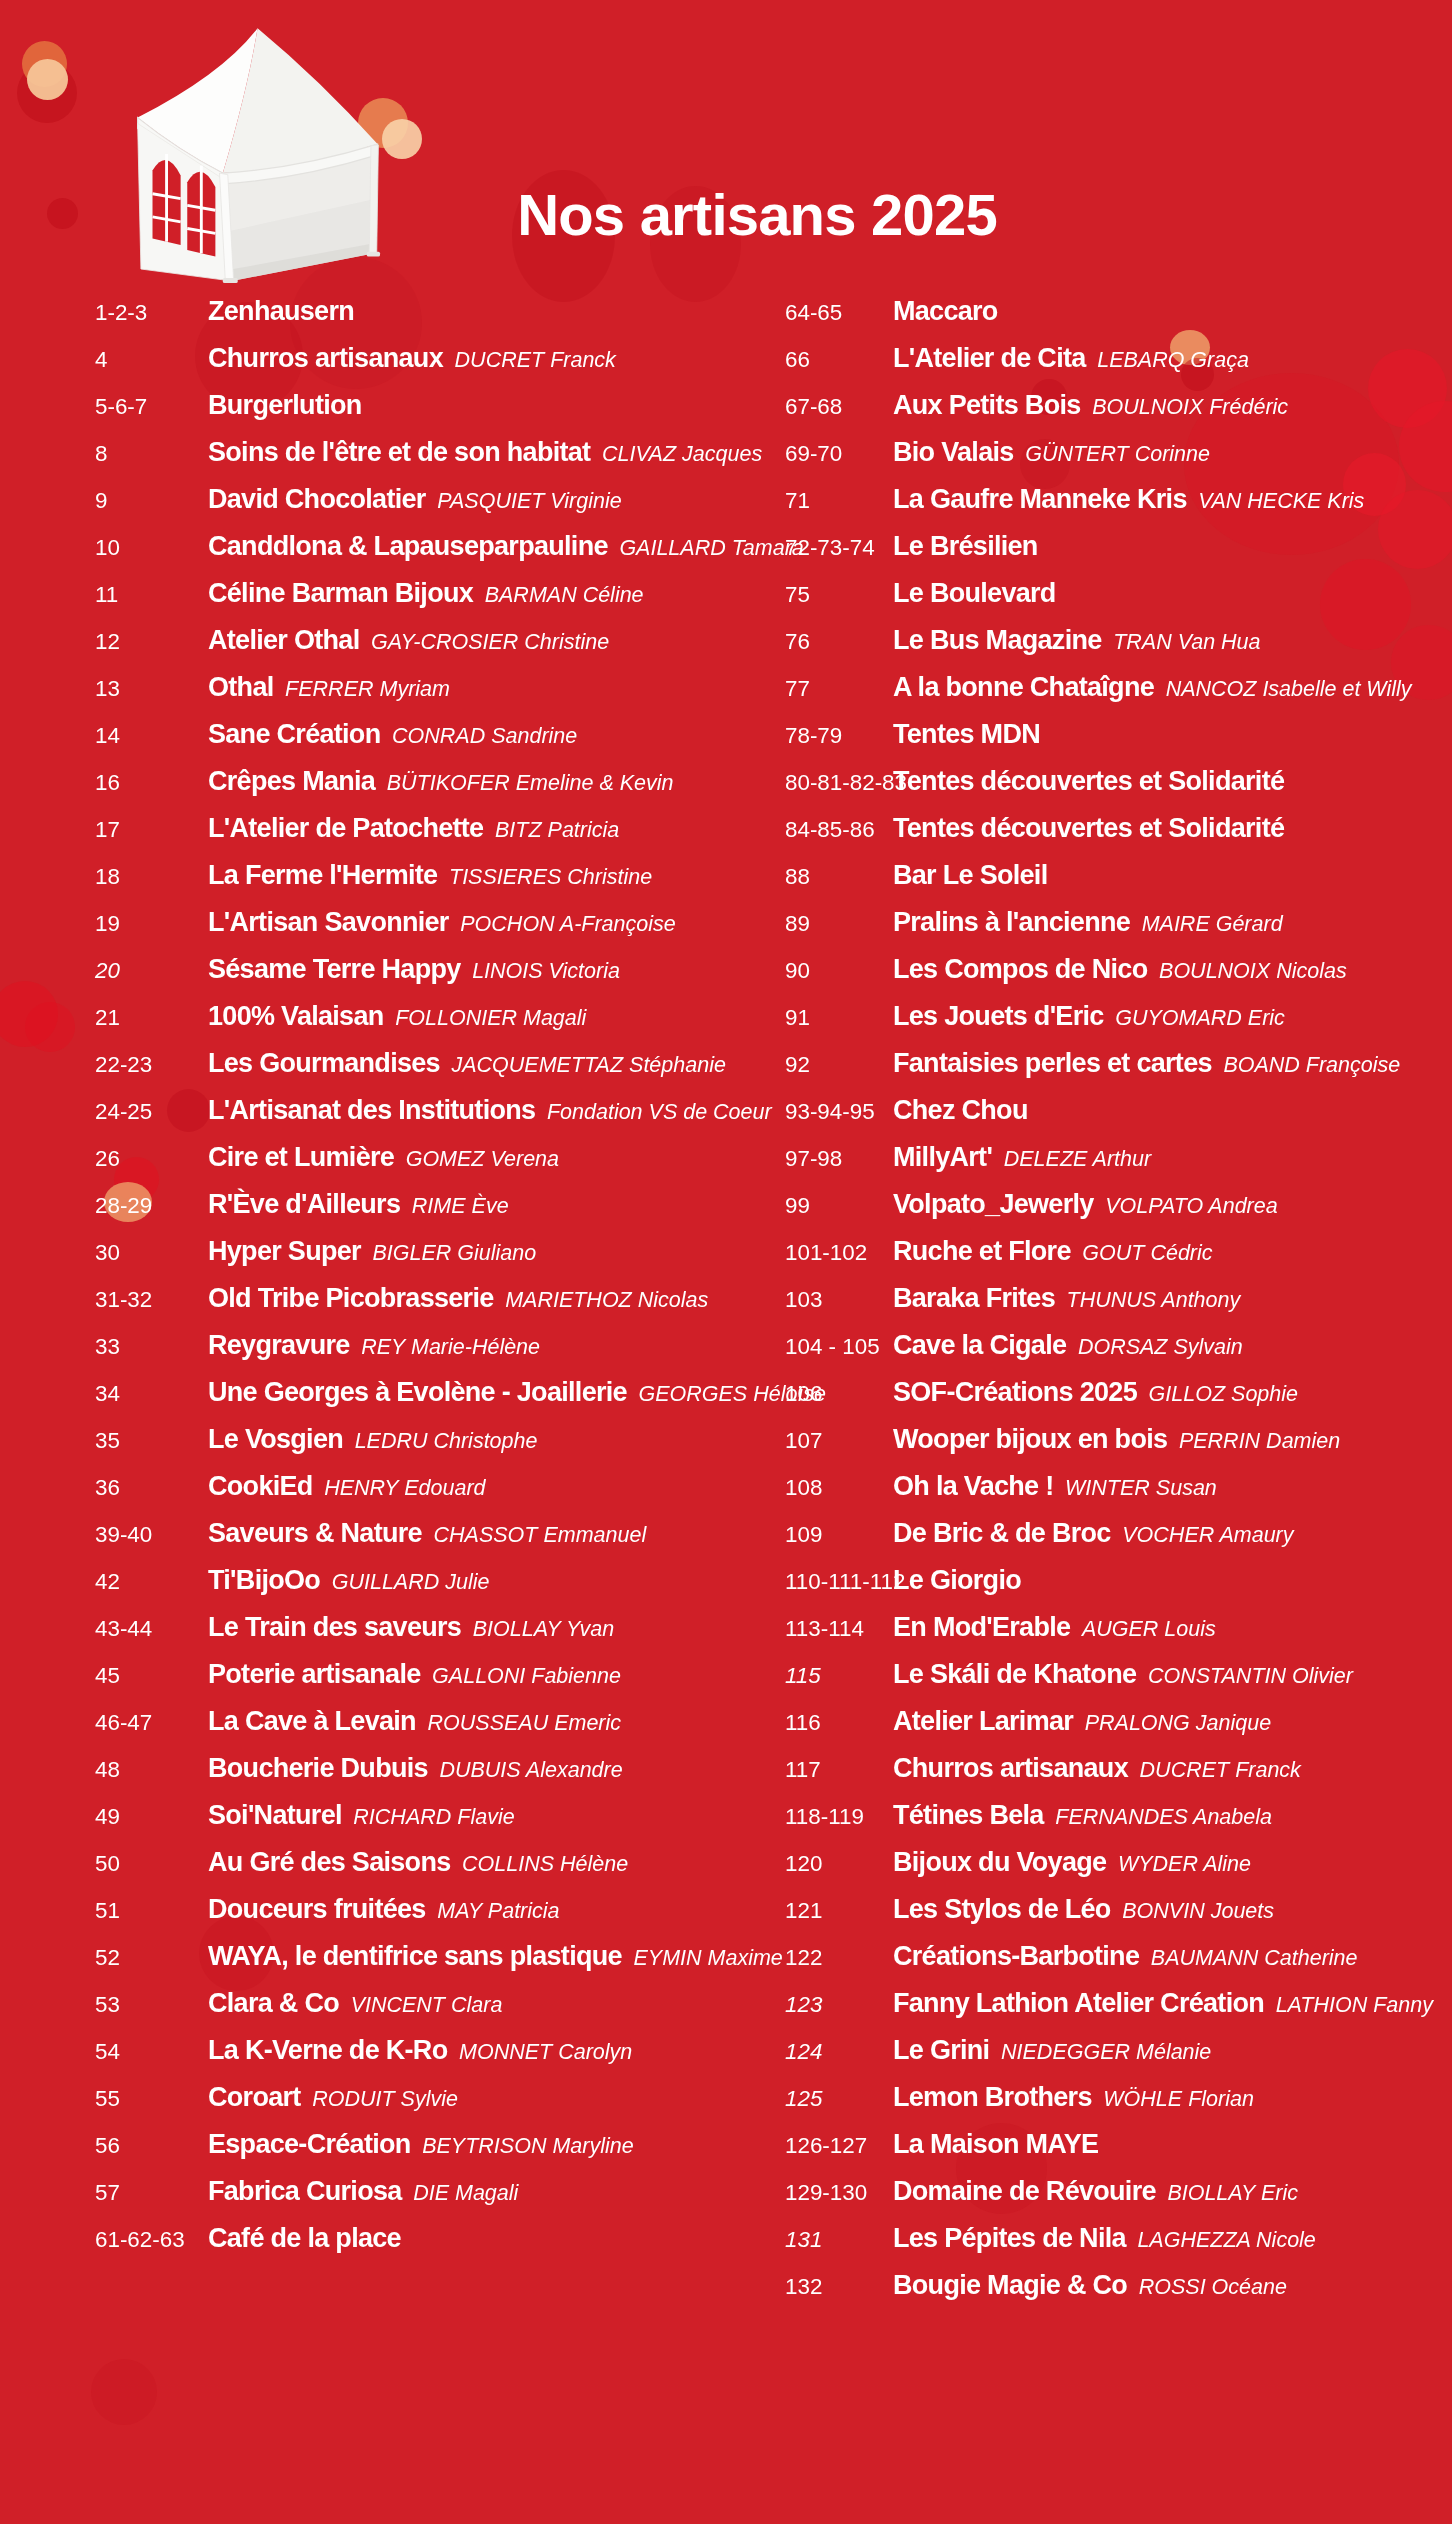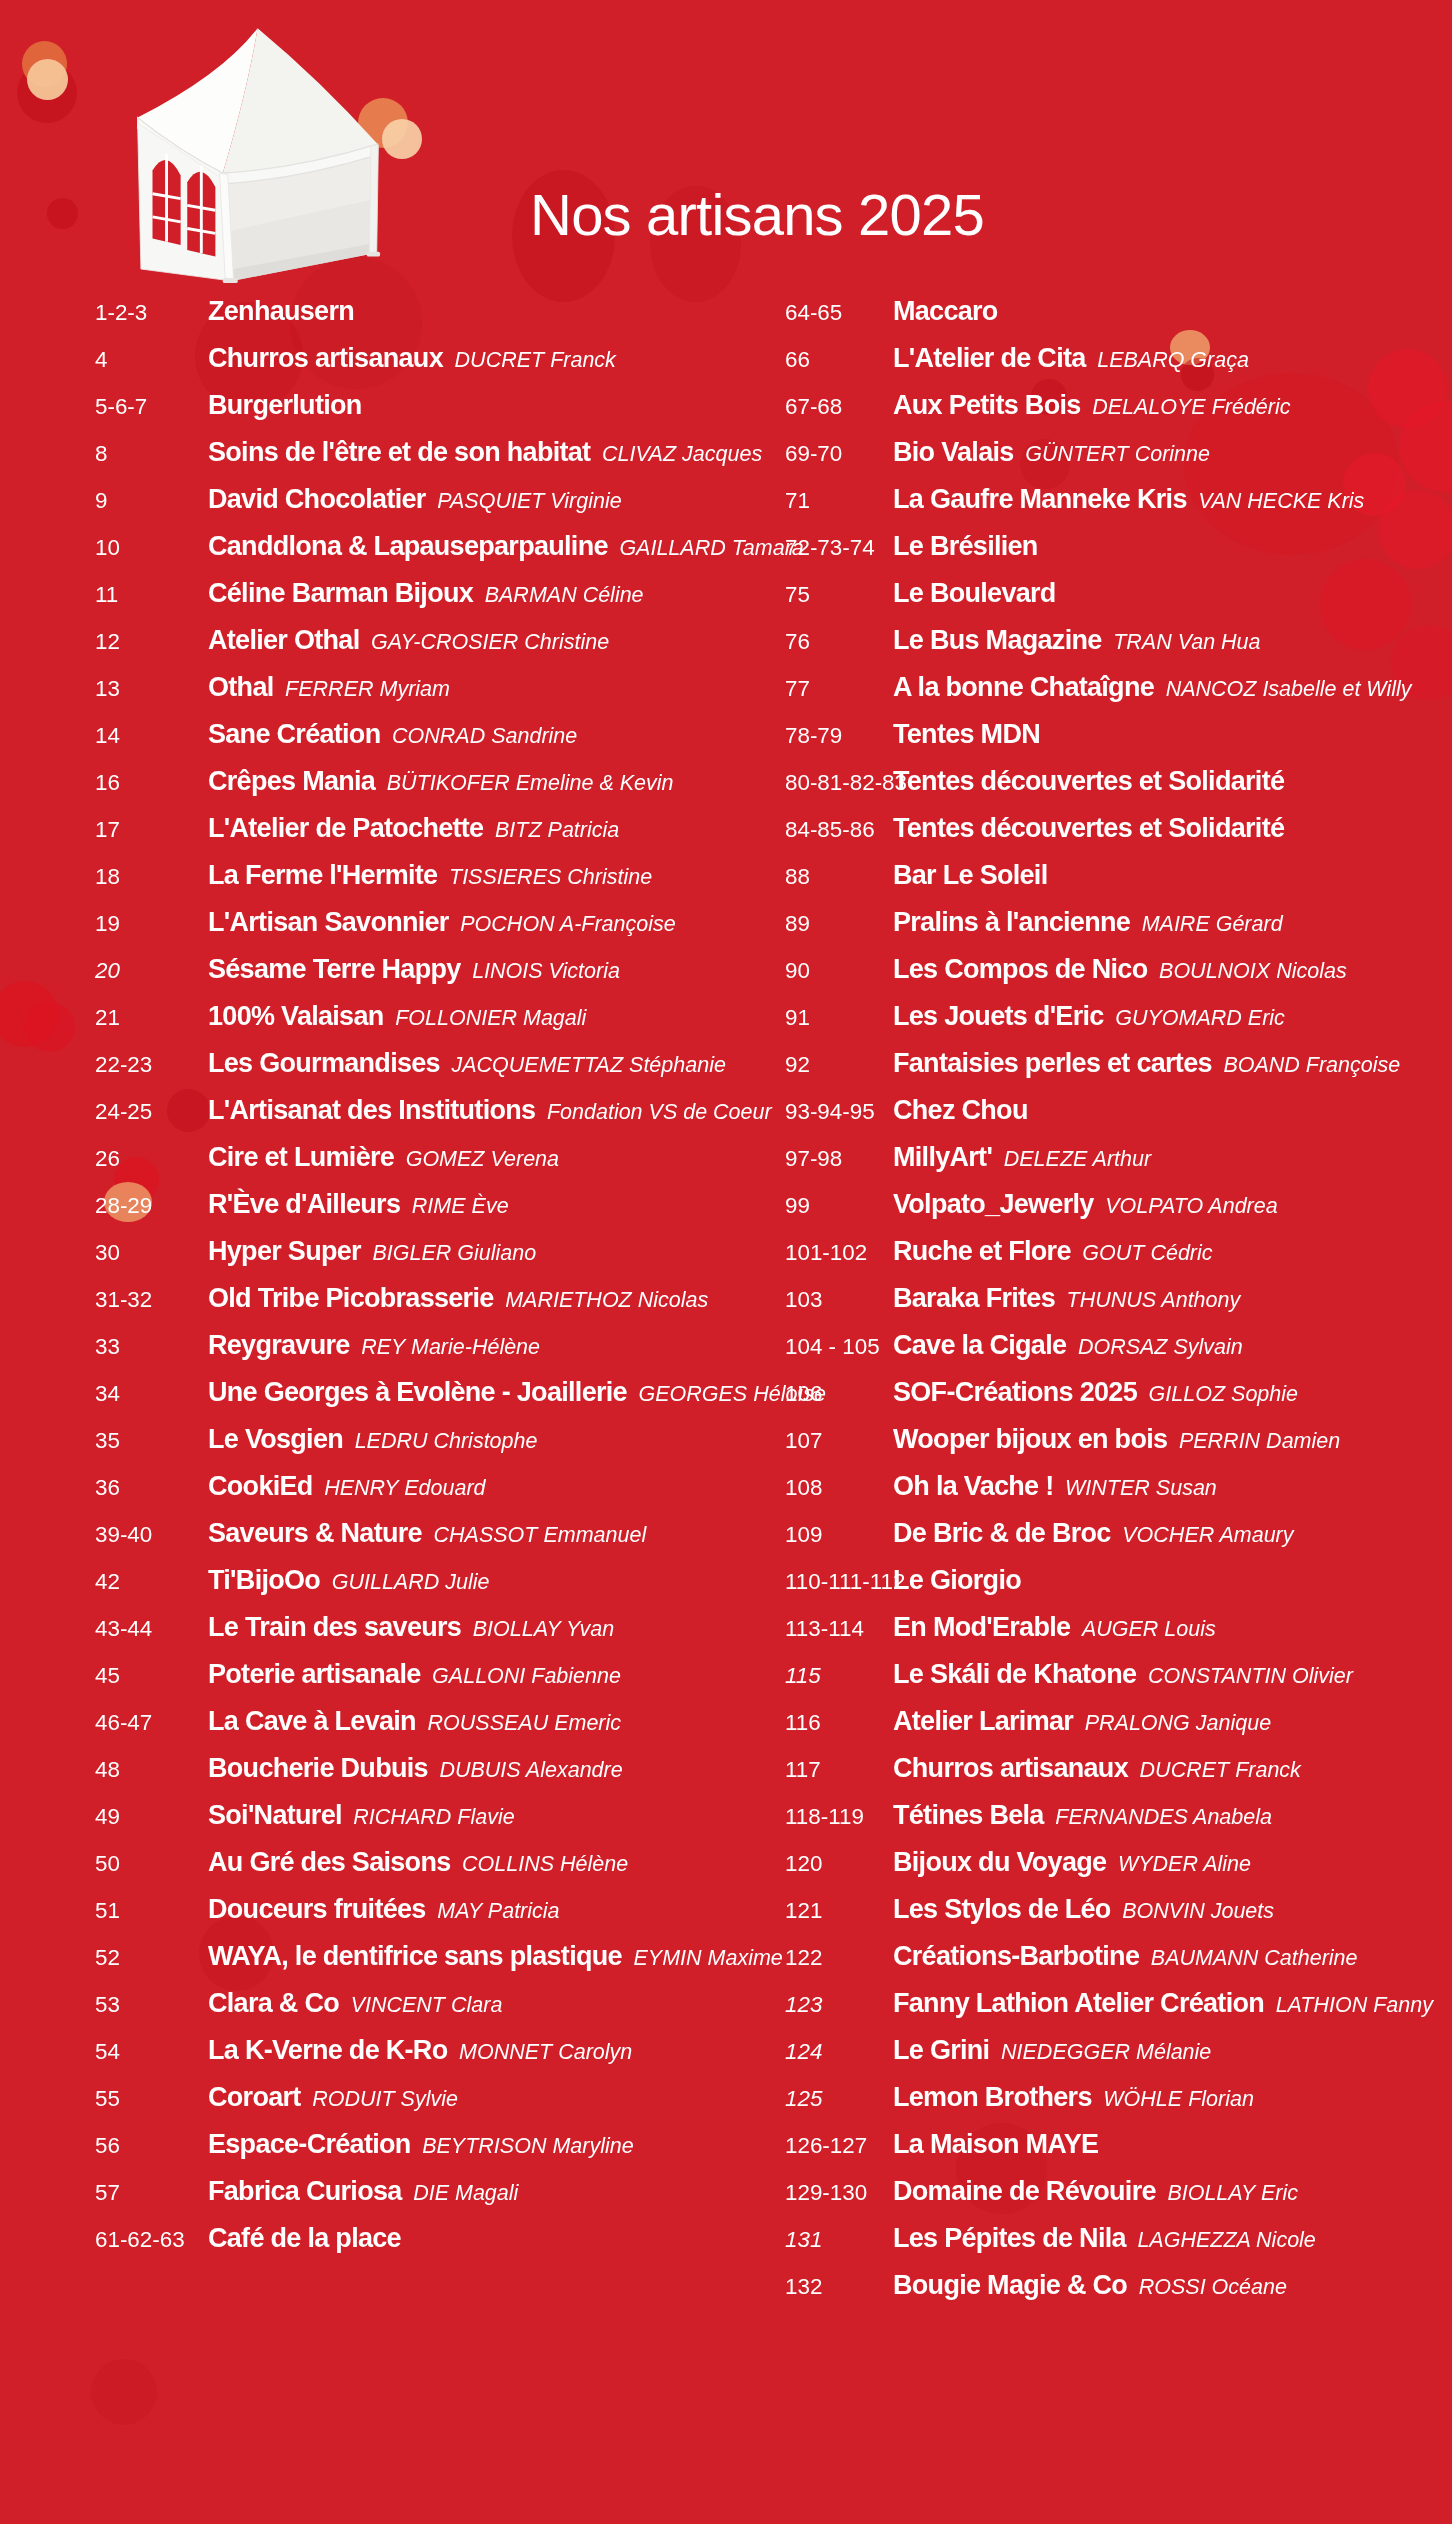--- a/index.html
+++ b/index.html
@@ -49,21 +49,21 @@
   
   .c-dark-b1   {left:199px; top:1916px; width:75px;  height:75px;  background:rgba(186,8,22,.18);}
   .c-dark-b2   {left:956px;top:2123px; width:91px; height:91px; background:rgba(186,8,22,.15);}
   .c-dark-b3   {left:91px; top:2359px; width:66px;  height:66px;  background:rgba(186,8,22,.15);}
 
   .tent{position:absolute;left:131px;top:23px;width:273px;height:267px;z-index:2;}
 
   .page-title{
     position:absolute;left:726px;top:142px;transform:translateX(-50%);
     margin-left:31px; 
-    font-size:58px;font-weight:400;letter-spacing:-0.8px;white-space:nowrap;z-index:3;
+    font-size:58px;font-weight:700;letter-spacing:-0.8px;white-space:nowrap;z-index:3;
   }
 
   .col{position:absolute;top:296px;z-index:3;}
   .col-left{left:95px;}
   .col-right{left:785px;}
   .row{height:47px;display:flex;align-items:baseline;white-space:nowrap;}
   .num{
     display:inline-block;flex:0 0 auto;font-size:22.4px;font-weight:400;
   }
   .col-left  .num{width:113px;}
@@ -408,21 +408,21 @@
 
   <div class="row">
     <span class="num">66</span>
     <span class="name">L'Atelier de Cita</span>
     <span class="person">LEBARQ Graça</span>
   </div>
 
   <div class="row">
     <span class="num">67-68</span>
     <span class="name">Aux Petits Bois</span>
-    <span class="person">DELALOYE Frédéric</span>
+    <span class="person">BOULNOIX Frédéric</span>
   </div>
 
   <div class="row">
     <span class="num">69-70</span>
     <span class="name">Bio Valais</span>
     <span class="person">GÜNTERT Corinne</span>
   </div>
 
   <div class="row">
     <span class="num">71</span>

